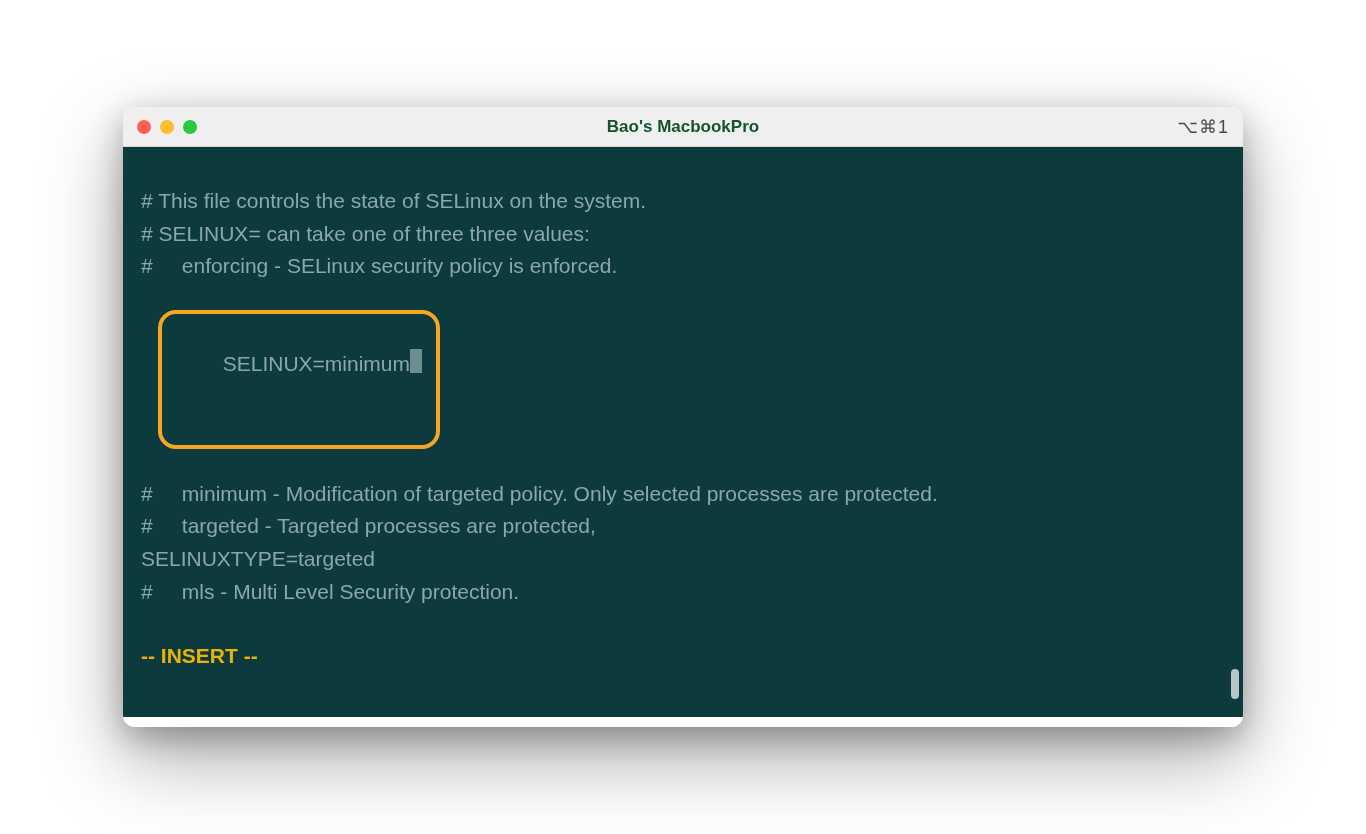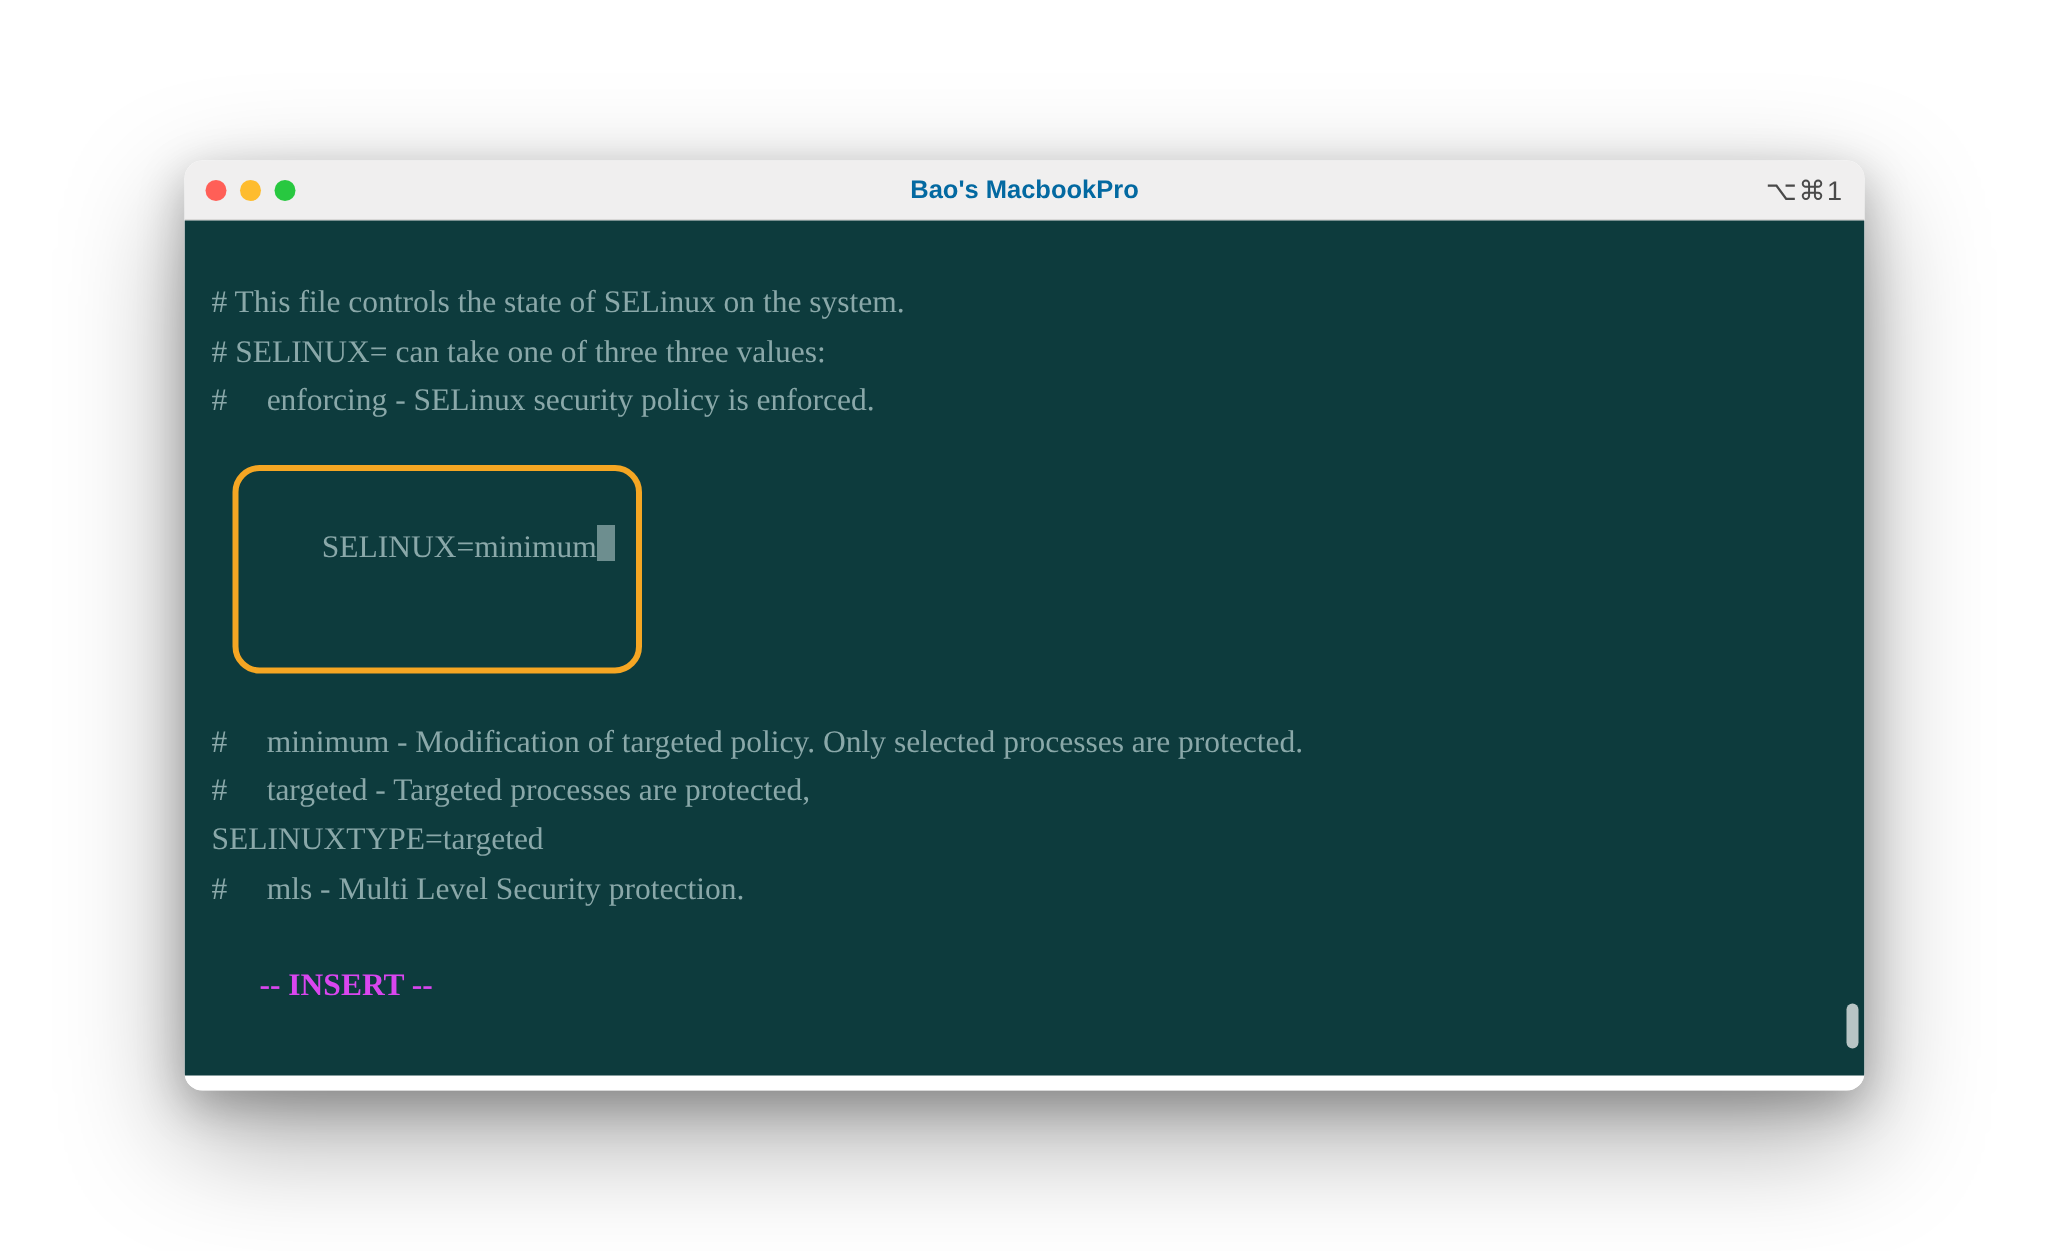--- a/index.html
+++ b/index.html
@@ -46,34 +46,34 @@
     .light.red { background: #ff5f57; }
     .light.yellow { background: #febc2e; }
     .light.green { background: #28c840; }
     .title {
       position: absolute;
       left: 0;
       right: 0;
       text-align: center;
       font-weight: 700;
       font-size: 17px;
-      color: #0369a1;
+      color: #14532d;
       pointer-events: none;
     }
     .shortcut {
       margin-left: auto;
       font-size: 18px;
       color: #4a4a4a;
       font-weight: 400;
       letter-spacing: 1px;
     }
     .terminal {
       background: #0d3b3d;
       padding: 38px 18px 18px 18px;
-      font-family: Liberation Serif, serif;
+      font-family: Liberation Sans, sans-serif;
       font-size: 21px;
       line-height: 1.55;
       color: #8aa8a9;
       position: relative;
       min-height: 570px;
     }
     .terminal-line {
       white-space: pre-wrap;
       word-break: break-all;
     }
@@ -94,23 +94,22 @@
     .cursor-block {
       display: inline-block;
       width: 12px;
       height: 24px;
       background: #6d8e8f;
       vertical-align: text-bottom;
       margin-bottom: 2px;
     }
     .mode-line {
       font-weight: 700;
-      color: #d946ef;
+      color: #eab308;
       margin-top: 32px;
-      margin-left: 32px;
     }
     .scrollbar {
       position: absolute;
       right: 4px;
       bottom: 18px;
       width: 8px;
       height: 30px;
       background: #b8c5c5;
       border-radius: 4px;
     }

